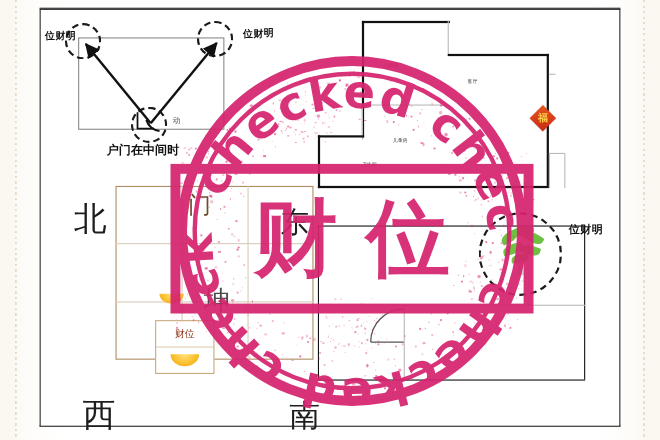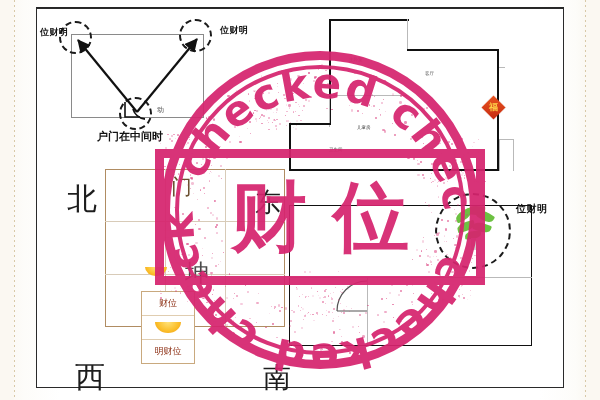--- a/index.html
+++ b/index.html
@@ -314,23 +314,20 @@
     <div style="position:absolute; left:108px; top:258px;">
       <div class="ingot small"></div>
     </div>
 
     <div class="legend">
       <div class="legend-row">
         <span class="legend-text">财位</span>
       </div>
       <div class="legend-row">
         <span class="ingot"></span>
-      </div>
-      <div class="legend-row">
-        <span class="legend-text">明财位</span>
       </div>
     </div>
 
     <div class="fp-wall" style="left:292px; top:10px; width:2px; height:106px;"></div>
     <div class="fp-wall" style="left:292px; top:10px; width:80px; height:2px;"></div>
     <div class="fp-thin" style="left:370px; top:10px; width:1px; height:30px;"></div>
     <div class="fp-wall" style="left:370px; top:40px; width:92px; height:2px;"></div>
     <div class="fp-wall" style="left:460px; top:40px; width:2px; height:120px;"></div>
     <div class="fp-thin" style="left:462px; top:58px; width:6px; height:1px;"></div>
     <div class="fp-thin" style="left:292px; top:86px; width:78px; height:1px;"></div>

